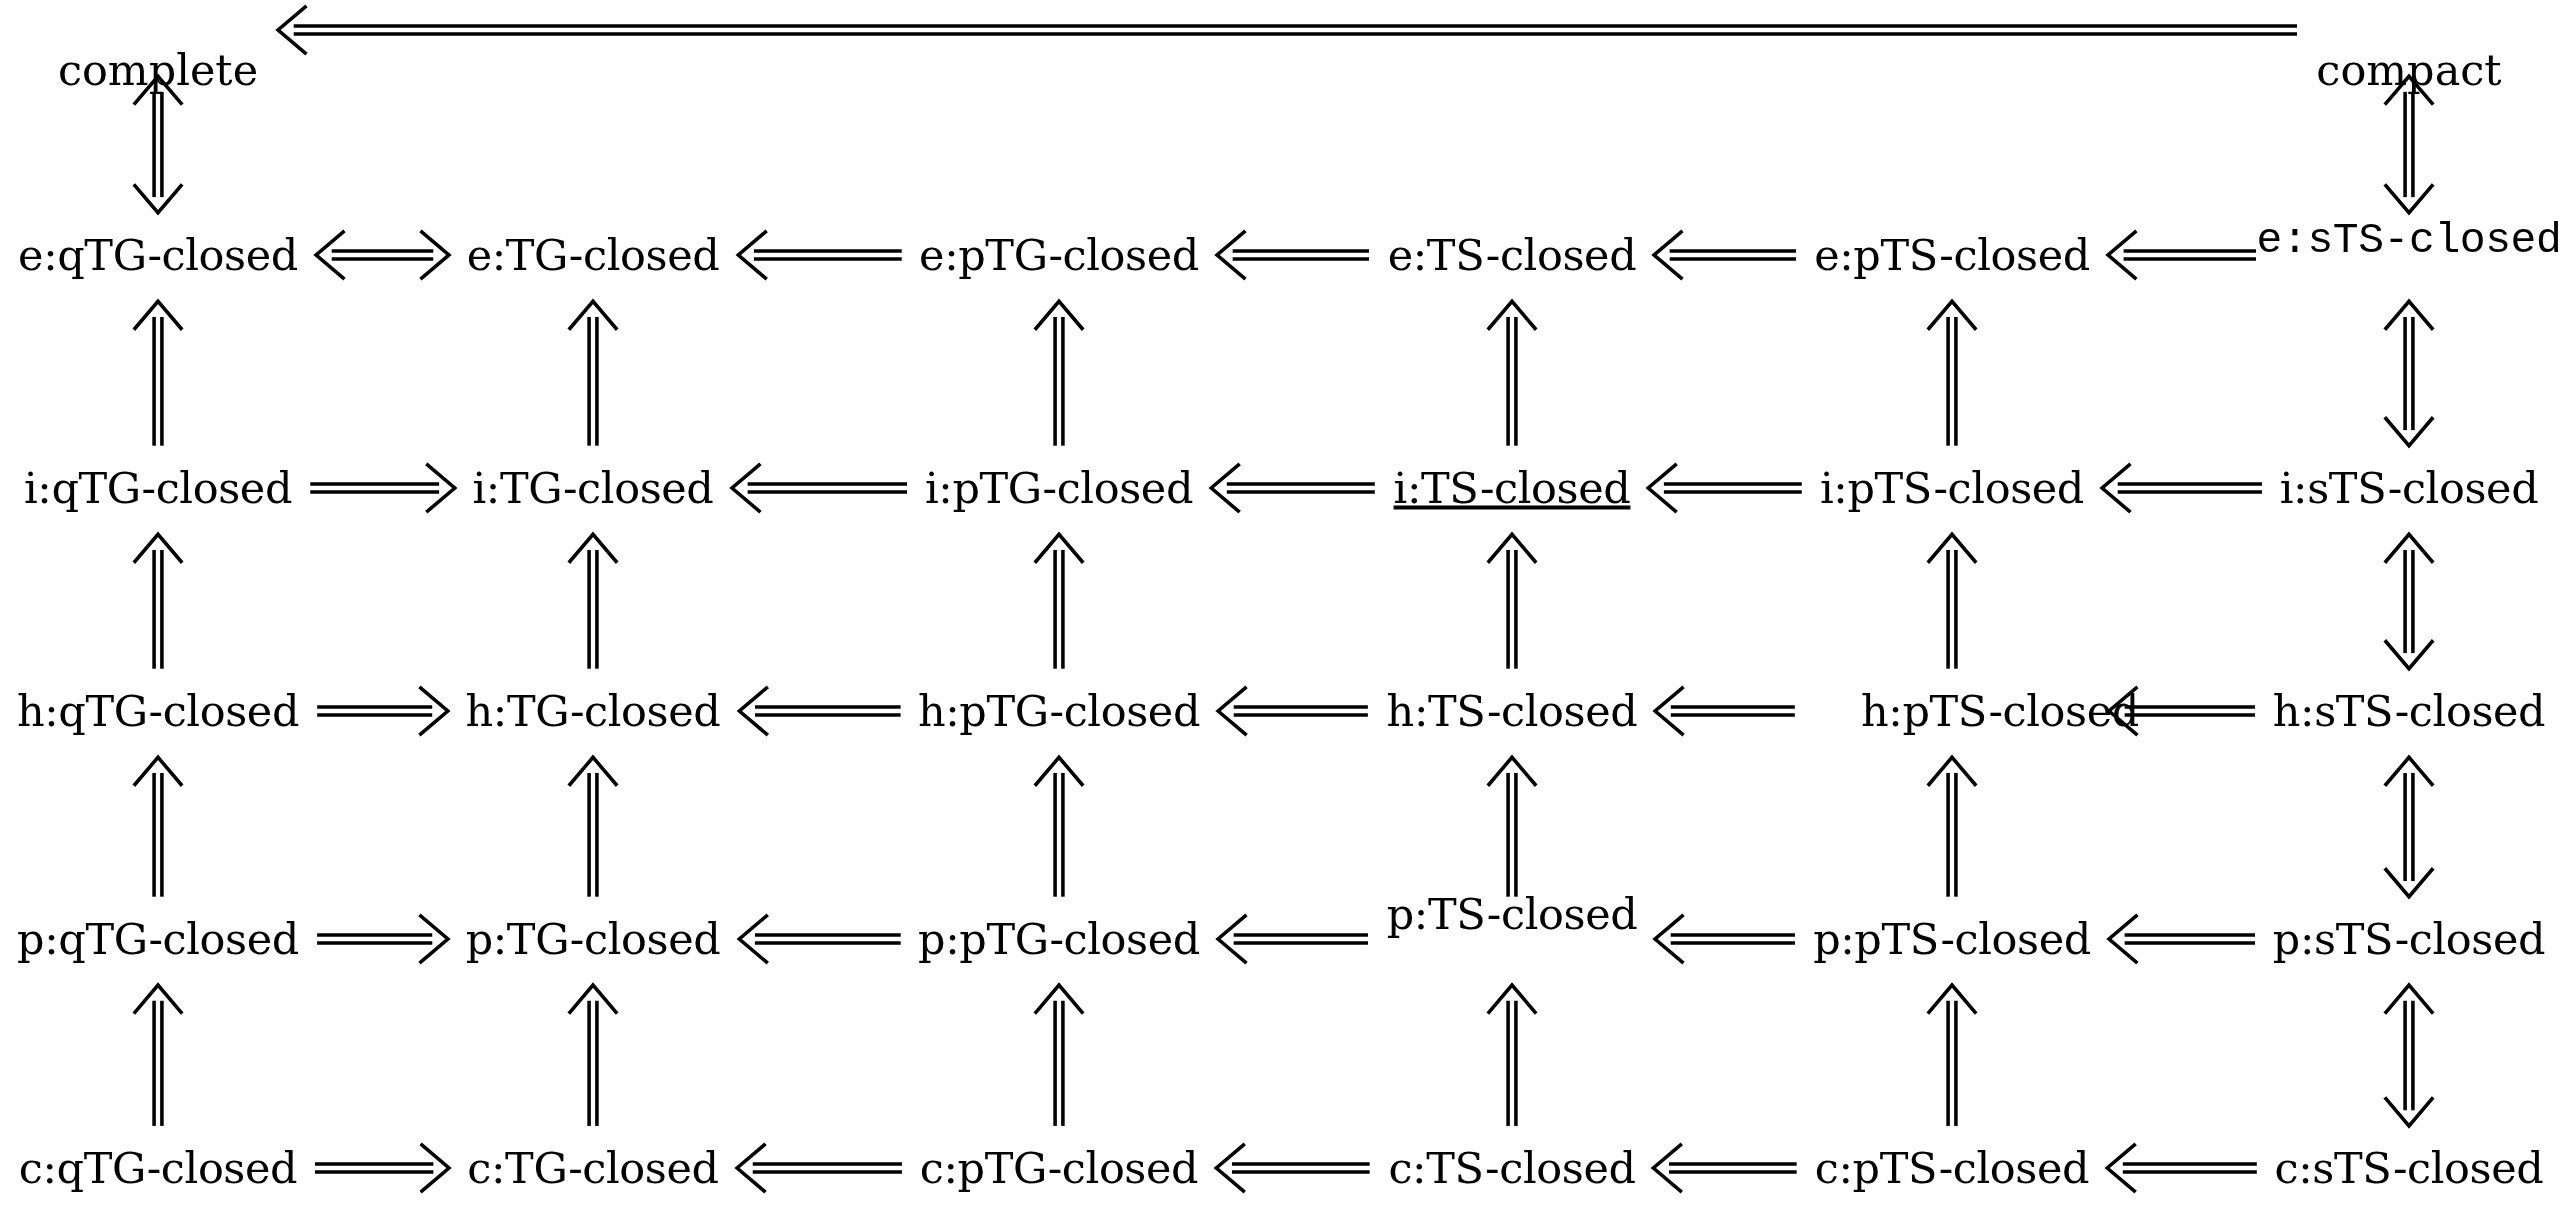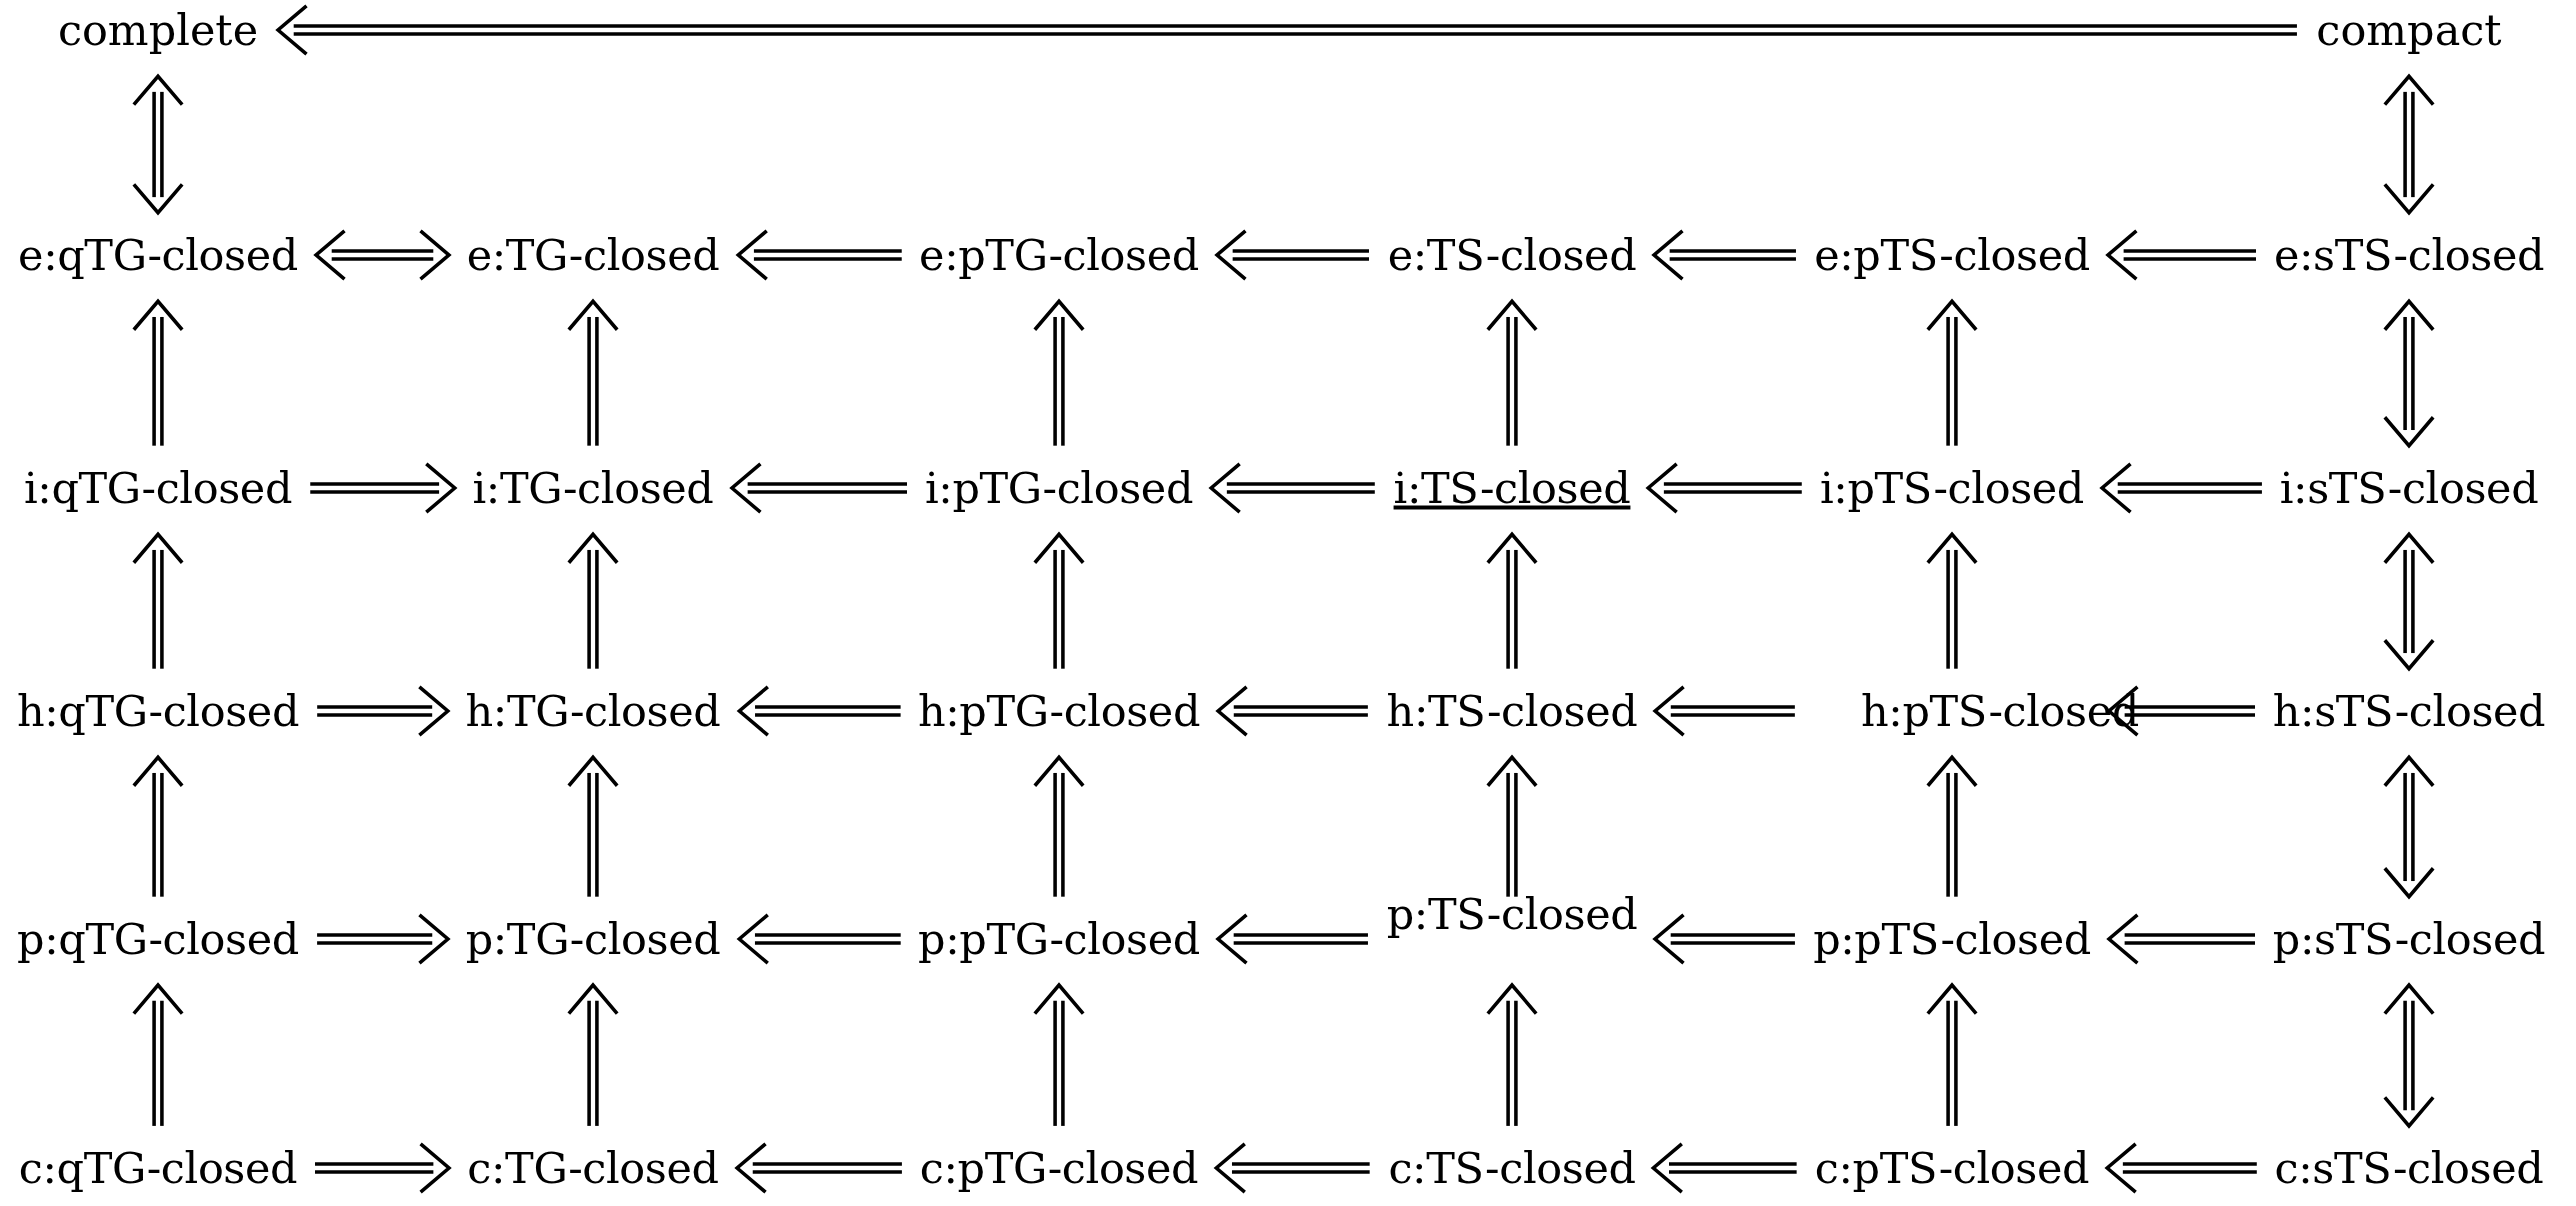--- a/index.html
+++ b/index.html
@@ -34,20 +34,21 @@
     letter-spacing: -0.4px;
   }
   .corner-label {
     position: absolute;
     font-family: "DejaVu Serif", "Liberation Serif", serif;
     font-size: 43px;
     line-height: 1;
     white-space: nowrap;
     color: #000000;
     transform: translate(-50%, -50%);
+    margin-top: 40px;
   }
 
   
   .arrow {
     position: absolute;
     overflow: visible;
     pointer-events: none;
   }
   .arrow svg {
     display: block;
@@ -68,21 +69,21 @@
   <div class="corner-label" id="label-complete" style="left: 158px; top: 30px;">complete</div>
 
   <div class="corner-label" id="label-compact" style="left: 2409px; top: 30px;">compact</div>
 
   <div id="nodes-layer">
       <div class="node" style="left: 158px; top: 255px;">e:qTG-closed</div>
       <div class="node" style="left: 593px; top: 255px;">e:TG-closed</div>
       <div class="node" style="left: 1059px; top: 255px;">e:pTG-closed</div>
       <div class="node" style="left: 1512px; top: 255px;">e:TS-closed</div>
       <div class="node" style="left: 1952px; top: 255px;">e:pTS-closed</div>
-      <div class="node" style="left: 2409px; top: 255px;">e:sTS-closed</div>
+      <div class="node" style="left: 2409px; top: 240px; font-family: Liberation Mono, monospace;">e:sTS-closed</div>
       <div class="node" style="left: 158px; top: 488px;">i:qTG-closed</div>
       <div class="node" style="left: 593px; top: 488px;">i:TG-closed</div>
       <div class="node" style="left: 1059px; top: 488px;">i:pTG-closed</div>
       <div class="node" style="left: 1512px; top: 488px; text-decoration: underline;">i:TS-closed</div>
       <div class="node" style="left: 1952px; top: 488px;">i:pTS-closed</div>
       <div class="node" style="left: 2409px; top: 488px;">i:sTS-closed</div>
       <div class="node" style="left: 158px; top: 711px;">h:qTG-closed</div>
       <div class="node" style="left: 593px; top: 711px;">h:TG-closed</div>
       <div class="node" style="left: 1059px; top: 711px;">h:pTG-closed</div>
       <div class="node" style="left: 1512px; top: 711px;">h:TS-closed</div>

